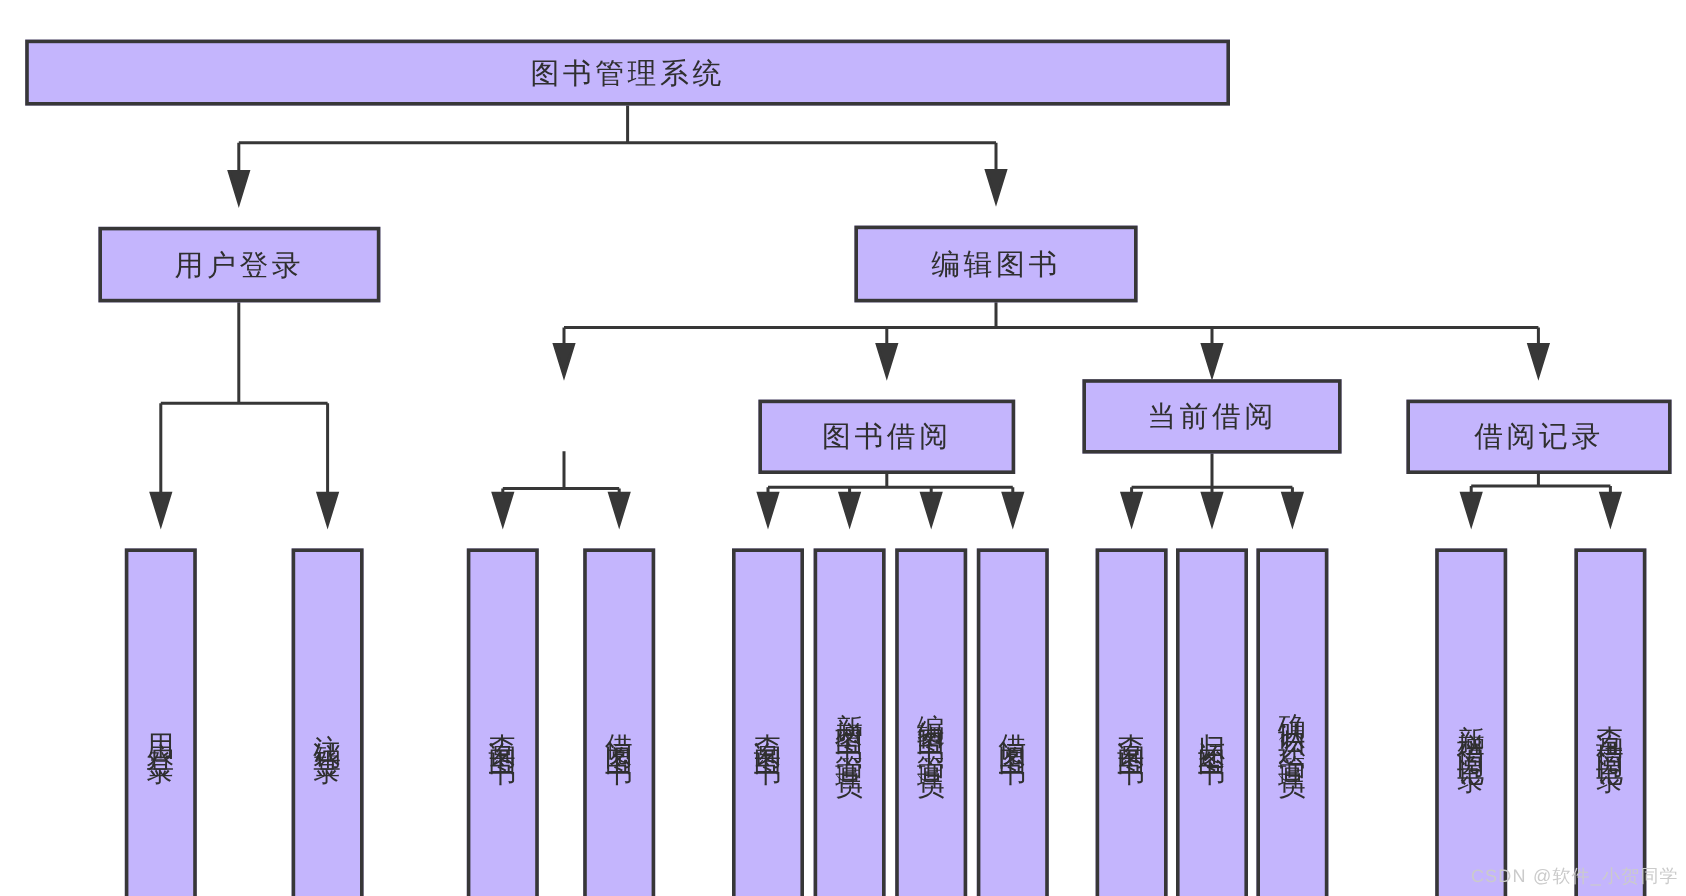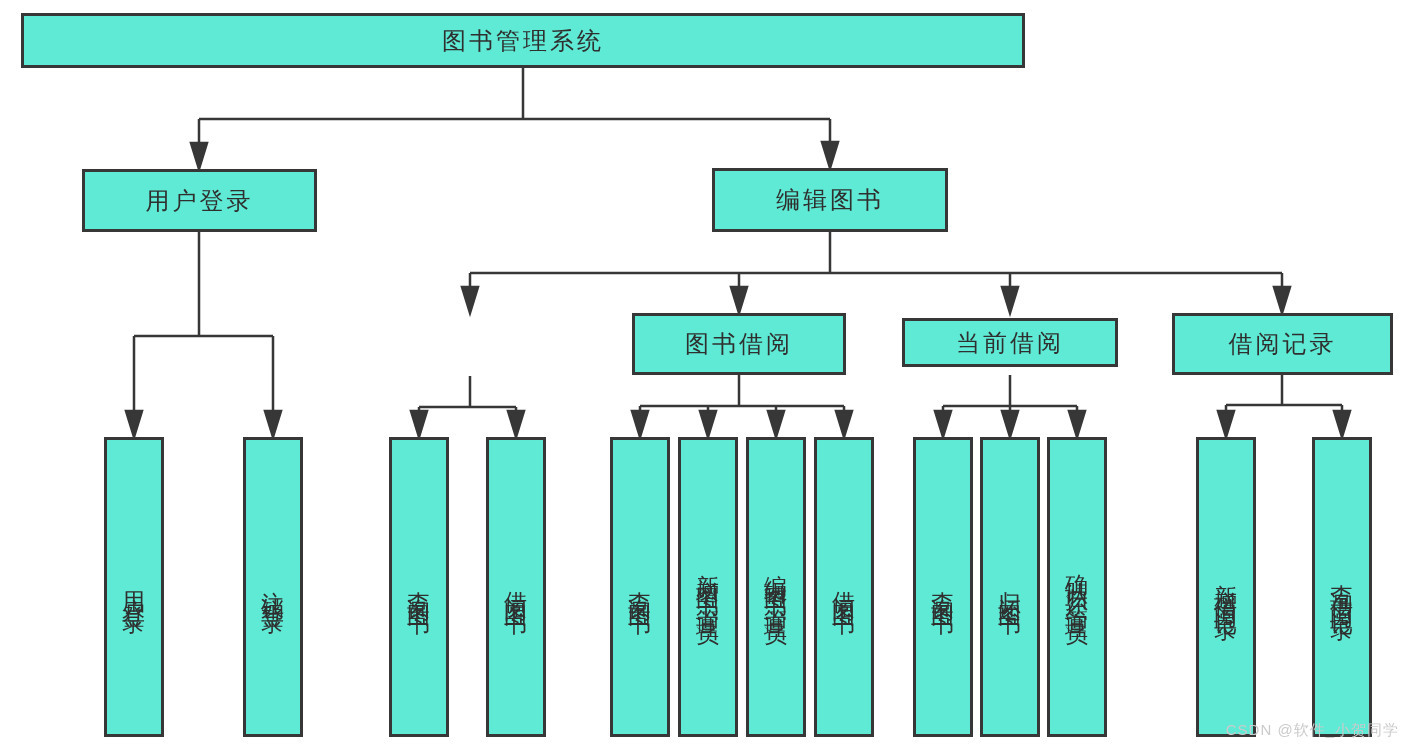--- a/index.html
+++ b/index.html
@@ -4,22 +4,22 @@
 <style>
   * { margin:0; padding:0; box-sizing:border-box; }
   html,body { background:#ffffff; }
   .canvas {
     position:relative; width:1405px; height:747px; background:#ffffff;
     font-family:"Liberation Sans","DejaVu Sans",sans-serif; color:#333333; overflow:hidden;
   }
   svg.wires { position:absolute; left:0; top:0; width:1405px; height:747px; }
   .node {
     position:absolute; display:flex; align-items:center; justify-content:center;
-    border:3px solid #373737; background:#5eead4; font-size:24px; letter-spacing:3px;
-    color:#2f2f2f; z-index:2;
+    border:3px solid #373737; background:#c4b5fd; font-size:24px; letter-spacing:3px;
+    color:#2f2f2f; z-index:2;margin-top:20px;
   }
   .node.leaf {
     writing-mode:vertical-rl; text-orientation:mixed;
     font-size:23px; letter-spacing:7px; line-height:1.05;
   }
   .watermark {
     position:absolute; right:6px; bottom:7px; font-size:15px; color:#cbcbcb;
     letter-spacing:1px; z-index:5; white-space:nowrap;
   }
 </style>
@@ -70,21 +70,21 @@
       <polygon points="1334,411 1350,411 1342,437"></polygon>
     </g>
   </svg>
 
   <div class="node" style="left:21px; top:13px; width:1004px; height:55px;">图书管理系统</div>
 
   <div class="node" style="left:82px; top:169px; width:235px; height:63px;">用户登录</div>
   <div class="node" style="left:712px; top:168px; width:236px; height:64px;">编辑图书</div>
 
   <div class="node" style="left:632px; top:313px; width:214px; height:62px;">图书借阅</div>
-  <div class="node" style="left:902px; top:318px; width:216px; height:49px;">当前借阅</div>
+  <div class="node" style="left:902px; top:296px; width:216px; height:62px;">当前借阅</div>
   <div class="node" style="left:1172px; top:313px; width:221px; height:62px;">借阅记录</div>
 
   <div class="node leaf" style="left:104px; top:437px; width:60px; height:300px;">用户登录</div>
   <div class="node leaf" style="left:243px; top:437px; width:60px; height:300px;">注销登录</div>
 
   <div class="node leaf" style="left:389px; top:437px; width:60px; height:300px;">查询图书</div>
   <div class="node leaf" style="left:486px; top:437px; width:60px; height:300px;">借阅图书</div>
 
   <div class="node leaf" style="left:610px; top:437px; width:60px; height:300px;">查询图书</div>
   <div class="node leaf" style="left:678px; top:437px; width:60px; height:300px;">新增图书（管理员）</div>

